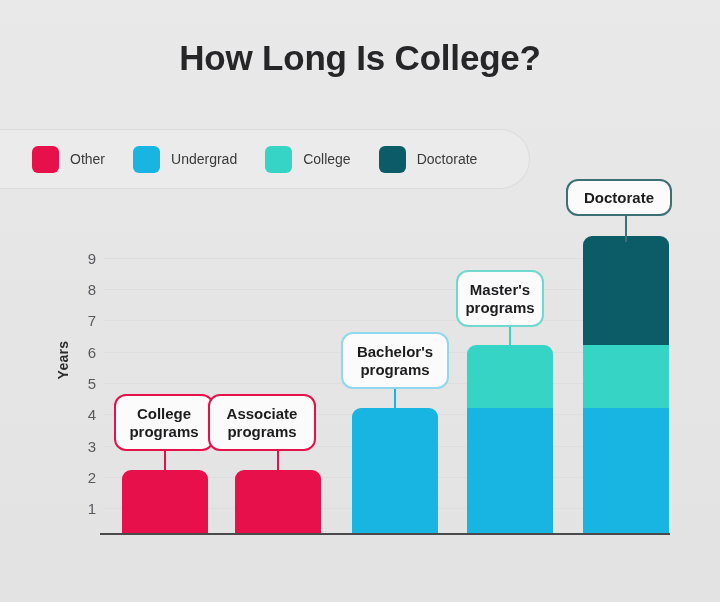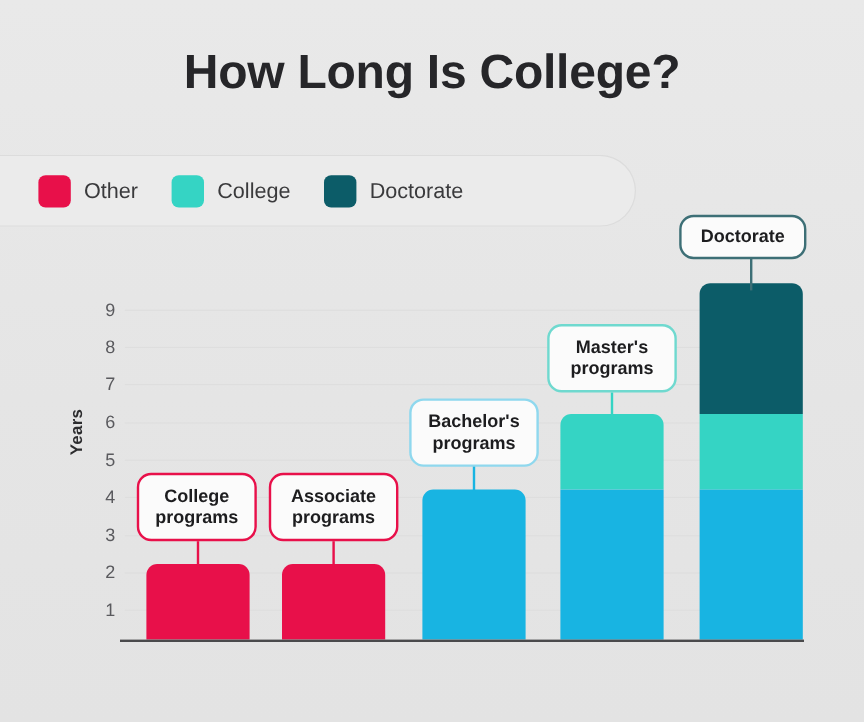--- a/index.html
+++ b/index.html
@@ -23,21 +23,21 @@
     background: linear-gradient(180deg, #e9e9e9 0%, #e5e5e5 55%, #e3e3e3 100%);
   }
 
   
   #chart-title {
     position: absolute;
     left: 0;
     top: 38px;
     width: 720px;
     text-align: center;
-    font-size: 40px;
+    font-size: 35px;
     font-weight: bold;
     color: #262629;
     letter-spacing: -0.2px;
   }
 
   
   #legend {
     position: absolute;
     left: -32px;
     top: 129px;
@@ -58,21 +58,21 @@
     margin-right: 28px;
   }
   .legend-swatch {
     width: 27px;
     height: 27px;
     border-radius: 6px;
     margin-right: 11px;
     flex: none;
   }
   .legend-label {
-    font-size: 18px;
+    font-size: 14px;
     color: #3a3a3c;
     white-space: nowrap;
     text-align: right;
   }
 
   
   #plot {
     position: absolute;
     left: 0; top: 0;
     width: 720px;
@@ -159,20 +159,24 @@
 <div id="infographic">
 
   <div id="chart-title">How Long Is College?</div>
 
   <div id="legend">
     <div class="legend-item">
       <span class="legend-swatch" style="background:#e8104a"></span>
       <span class="legend-label">Other</span>
     </div>
     <div class="legend-item">
+      <span class="legend-swatch" style="background:#18b4e2"></span>
+      <span class="legend-label">Undergrad</span>
+    </div>
+    <div class="legend-item">
       <span class="legend-swatch" style="background:#35d4c4"></span>
       <span class="legend-label">College</span>
     </div>
     <div class="legend-item">
       <span class="legend-swatch" style="background:#0c5c68"></span>
       <span class="legend-label">Doctorate</span>
     </div>
   </div>
 
   <div id="plot">
@@ -206,42 +210,42 @@
     <div class="callout" style="left:114px; top:394px; width:100px; height:57px; border-color:#e8104a">
       <span>
         <span>College</span><br><span>programs</span>
       </span>
     </div>
 
     <div class="bar-stack" style="left:235px">
       <div class="bar-seg top" style="height:63px; background:#e8104a"></div>
     </div>
     <div class="callout-stem" style="left:277px; top:451px; height:22px; background:#e8104a"></div>
-    <div class="callout" style="left:224px; top:394px; width:108px; height:57px; border-color:#e8104a">
+    <div class="callout" style="left:208px; top:394px; width:108px; height:57px; border-color:#e8104a">
       <span>
         <span>Associate</span><br><span>programs</span>
       </span>
     </div>
 
     <div class="bar-stack" style="left:352px">
       <div class="bar-seg top" style="height:125px; background:#18b4e2"></div>
     </div>
     <div class="callout-stem" style="left:394px; top:388px; height:22px; background:#18b4e2"></div>
     <div class="callout" style="left:341px; top:332px; width:108px; height:57px; border-color:#8fd8ee">
       <span>
         <span>Bachelor's</span><br><span>programs</span>
       </span>
     </div>
 
     <div class="bar-stack" style="left:467px">
       <div class="bar-seg top" style="height:63px; background:#35d4c4"></div>
       <div class="bar-seg" style="height:125px; background:#18b4e2"></div>
     </div>
     <div class="callout-stem" style="left:509px; top:327px; height:22px; background:#35d4c4"></div>
-    <div class="callout" style="left:456px; top:270px; width:108px; height:57px; border-color:#6fd9cf">
+    <div class="callout" style="left:456px; top:270px; width:88px; height:57px; border-color:#6fd9cf">
       <span>
         <span>Master's</span><br><span>programs</span>
       </span>
     </div>
 
     <div class="bar-stack" style="left:583px">
       <div class="bar-seg top" style="height:109px; background:#0c5c68"></div>
       <div class="bar-seg" style="height:63px; background:#35d4c4"></div>
       <div class="bar-seg" style="height:125px; background:#18b4e2"></div>
     </div>

